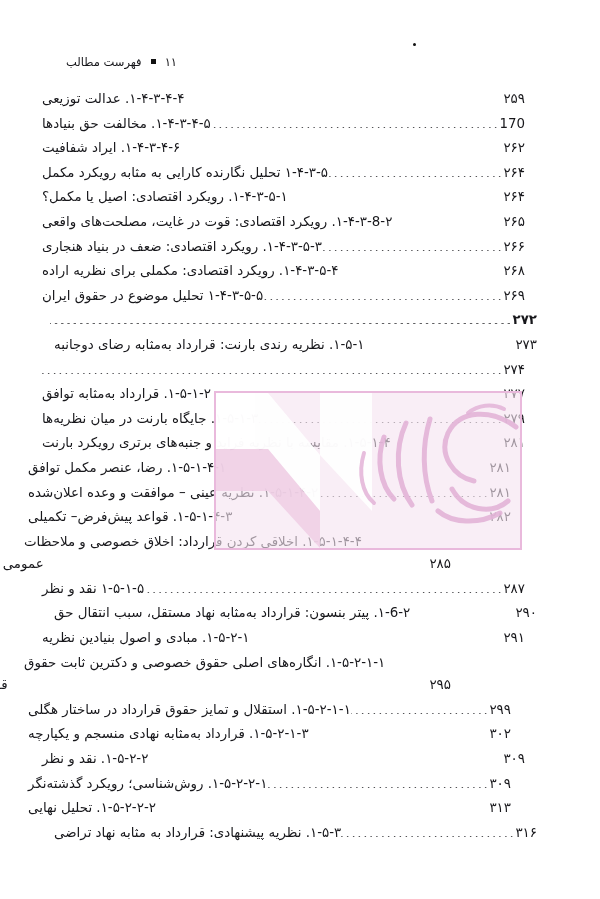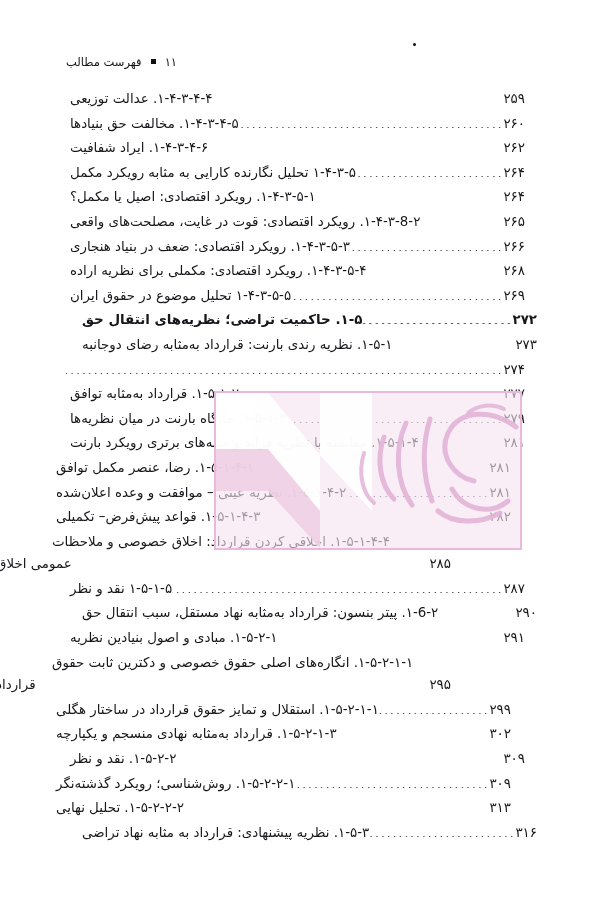--- a/index.html
+++ b/index.html
@@ -58,21 +58,21 @@
     height: 3px;
     border-radius: 50%;
     background: #111;
   }
 
   
   .toc {
     position: absolute;
     top: 88px;
     right: 62px;
-    left: 78px;
+    left: 50px;
   }
   .entry {
     display: block;
     width: 100%;
     margin: 0 0 2px 0;
     font-size: 13.4px;
     line-height: 22.6px;
     text-align: justify;
     text-align-last: left;
     white-space: normal;
@@ -216,21 +216,21 @@
         <div class="row">
           <span class="label">۱-۴-۳-۴-۴. عدالت توزیعی</span>
           <span class="leader"></span>
           <span class="pageno">۲۵۹</span>
         </div>
       </div>
       <div class="entry lvl-1">
         <div class="row">
           <span class="label">۱-۴-۳-۴-۵. مخالفت حق بنیادها</span>
           <span class="leader"></span>
-          <span class="pageno">۲۶۰</span>
+          <span class="pageno">170</span>
         </div>
       </div>
       <div class="entry lvl-1">
         <div class="row">
           <span class="label">۱-۴-۳-۴-۶. ایراد شفافیت</span>
           <span class="leader"></span>
           <span class="pageno">۲۶۲</span>
         </div>
       </div>
       <div class="entry lvl-1">
@@ -270,21 +270,20 @@
       </div>
       <div class="entry lvl-1">
         <div class="row">
           <span class="label">۱-۴-۳-۵-۵ تحلیل موضوع در حقوق ایران</span>
           <span class="leader"></span>
           <span class="pageno">۲۶۹</span>
         </div>
       </div>
       <div class="entry lvl-0 bold">
         <div class="row">
-          <span class="label">۱-۵. حاکمیت تراضی؛ نظریه‌های انتقال حق</span>
           <span class="leader"></span>
           <span class="pageno">۲۷۲</span>
         </div>
       </div>
       <div class="entry lvl-0">
         <div class="row">
           <span class="label">۱-۵-۱. نظریه رندی بارنت: قرارداد به‌مثابه رضای دوجانبه</span>
           <span class="leader"></span>
           <span class="pageno">۲۷۳</span>
         </div>

